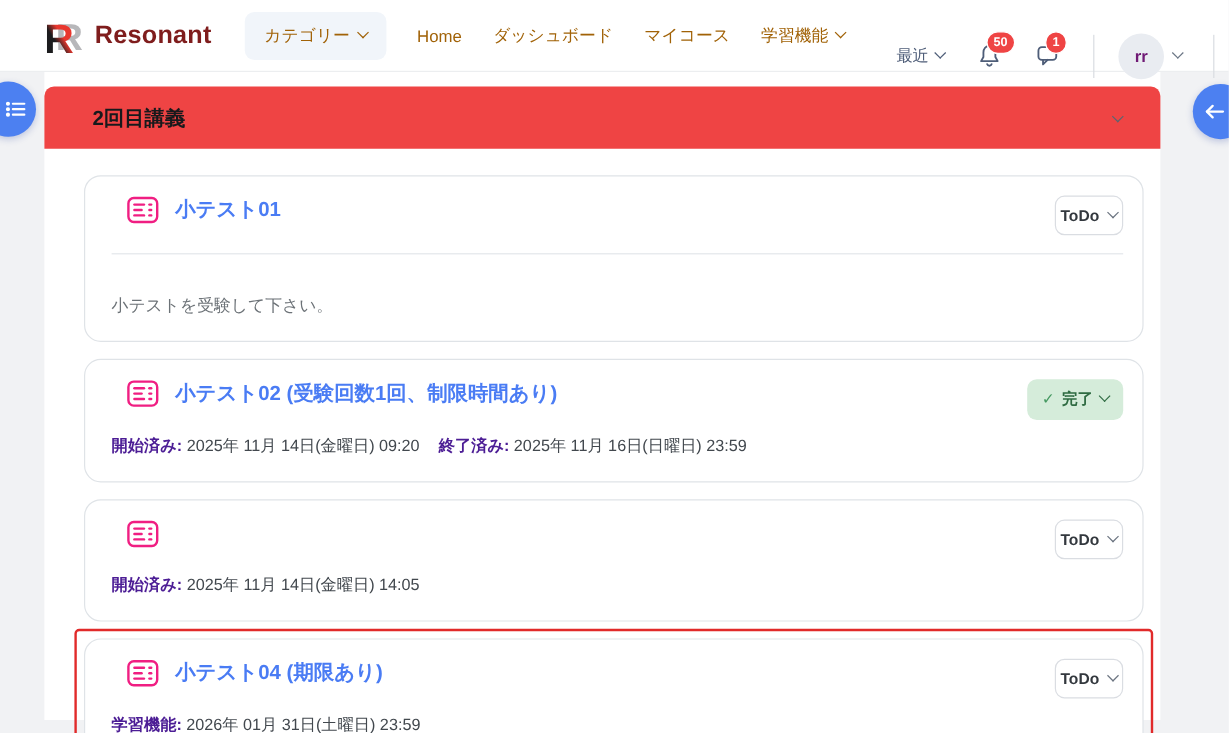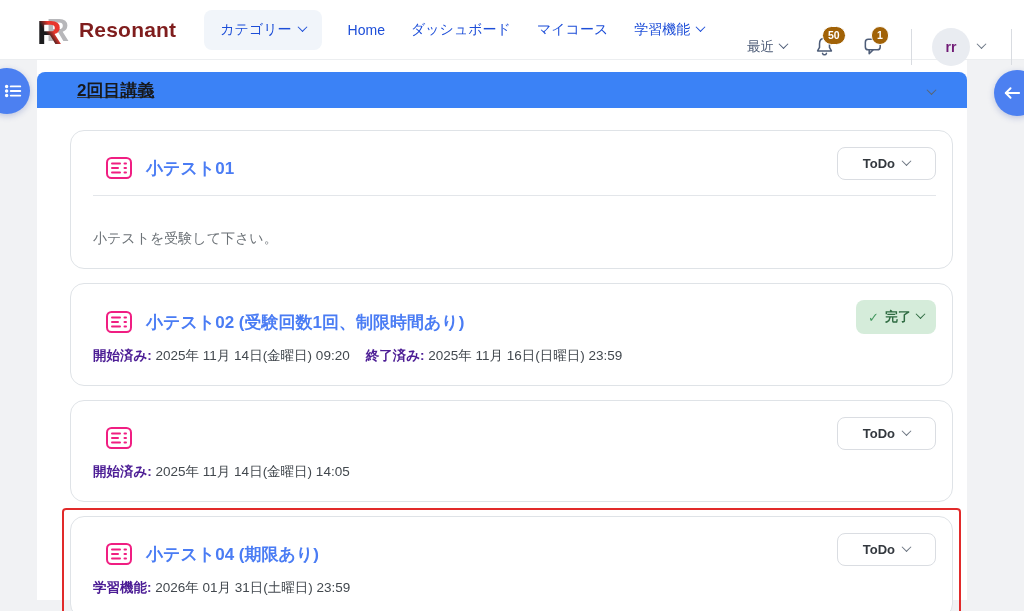--- a/index.html
+++ b/index.html
@@ -12,74 +12,73 @@
     color: #33383e;
   }
   
   .topbar {
     position: absolute; top:0; left:0; right:0; height:60px;
     background:#fff; border-bottom:1px solid #eceef0;
     display:flex; align-items:center; z-index:6;
   }
   .brand { display:flex; align-items:center; gap:7px; margin-left:36px; cursor:pointer; }
   .brand-name { color:#7f1d1d; font-weight:bold; font-size:21px; letter-spacing:0.2px; }
-  .nav { display:flex; align-items:center; margin-left:28px; gap:26px; font-size:14px; color:#1d4ed8; }
+  .nav { display:flex; align-items:center; margin-left:28px; gap:26px; font-size:14px; color:#a16207; }
   .nav-item { display:flex; align-items:center; gap:7px; cursor:pointer; white-space:nowrap; }
   .nav-item.pill { background:#f1f5fa; padding:11px 16px; border-radius:8px; }
   .chev {
     width:7px; height:7px; border-right:1.6px solid currentColor; border-bottom:1.6px solid currentColor;
     transform: rotate(45deg) translate(-1px,-1px); display:inline-block; flex:0 0 auto; margin-top:-3px;
   }
   .right-cluster { margin-left:auto; display:flex; align-items:center; color:#4e5d78;margin-top:34px; }
   .recent { display:flex; align-items:center; gap:6px; font-size:13.5px; cursor:pointer; margin-right:26px; }
   .icon-btn { position:relative; margin-right:26px; cursor:pointer; display:flex; }
   .badge {
-    position:absolute; top:-9px; left:9px; background:#a16207; color:#fff;
+    position:absolute; top:-9px; left:9px; background:#ef4444; color:#fff;
     font-size:10.5px; font-weight:bold; border-radius:10px; padding:2px 5px;
     min-width:12px; text-align:center; line-height:1.2; border:1.5px solid #fff;
   }
   .vdiv { width:1px; height:36px; background:#d9dce1; }
   .avatar-group { display:flex; align-items:center; gap:8px; margin:0 26px 0 20px; cursor:pointer; }
   .avatar {
     width:38px; height:38px; border-radius:50%; background:#e9ecf1;
     display:flex; align-items:center; justify-content:center;
     font-size:14px; font-weight:bold; color:#701a75;
   }
   .right-edge-pad { width:12px; }
   
   .panel {
     position:absolute; left:37px; top:60px; width:930px; height:540px;
     background:#fff;
   }
   .section-bar {
-    margin-top:12px; height:36px; background:#3b82f6; border-radius:8px 8px 0 0;
+    margin-top:12px; height:52px; background:#ef4444; border-radius:8px 8px 0 0;
     display:flex; align-items:center; justify-content:space-between;
     padding:0 28px 0 40px;
-    text-decoration:underline;
   }
   .section-title { font-size:17px; font-weight:bold; color:#17191c; }
   .section-chev { color:#5b6570; cursor:pointer; padding:4px; }
   .cards { padding:22px 14px 0 33px; }
   .card-item { margin-bottom:14px; }
   .card-item.highlighted {
     border:2px solid #e12a2a; border-radius:4px; padding:6px;
     margin:-8px -8px 20px -8px;
   }
   .card {
     border:1px solid #dfe3e7; border-radius:14px; background:#fff;
     padding:16px 16px 20px 22px;
   }
-  .card-top { display:flex; align-items:flex-end; }
+  .card-top { display:flex; align-items:flex-start; }
   .quiz-icon { margin-left:12px; margin-right:13px; display:flex; flex:0 0 auto; }
   .card-title {
     color:#4a7cf4; font-weight:bold; font-size:17px; text-decoration:none; cursor:pointer;
   }
   .status-slot { margin-left:auto; }
   .todo-btn {
-    background:#fff; border:1px solid #dadde2; border-radius:8px; padding:8px 25px;
+    background:#fff; border:1px solid #dadde2; border-radius:8px; padding:8px 4px;
     font-size:13px; font-weight:bold; color:#33383e; display:flex; align-items:center; gap:8px;
     cursor:pointer; font-family:inherit;
   }
   .done-btn {
     background:#d5ecda; border:none; border-radius:8px; padding:8px 12px;
     font-size:13px; font-weight:bold; color:#2f6b42; display:flex; align-items:center; gap:6px;
     cursor:pointer; font-family:inherit;
   }
   .done-check { color:#459961; font-weight:bold; font-size:13px; }
   .card-divider { height:1px; background:#e3e6ea; margin:15px 0 13px 0; }

